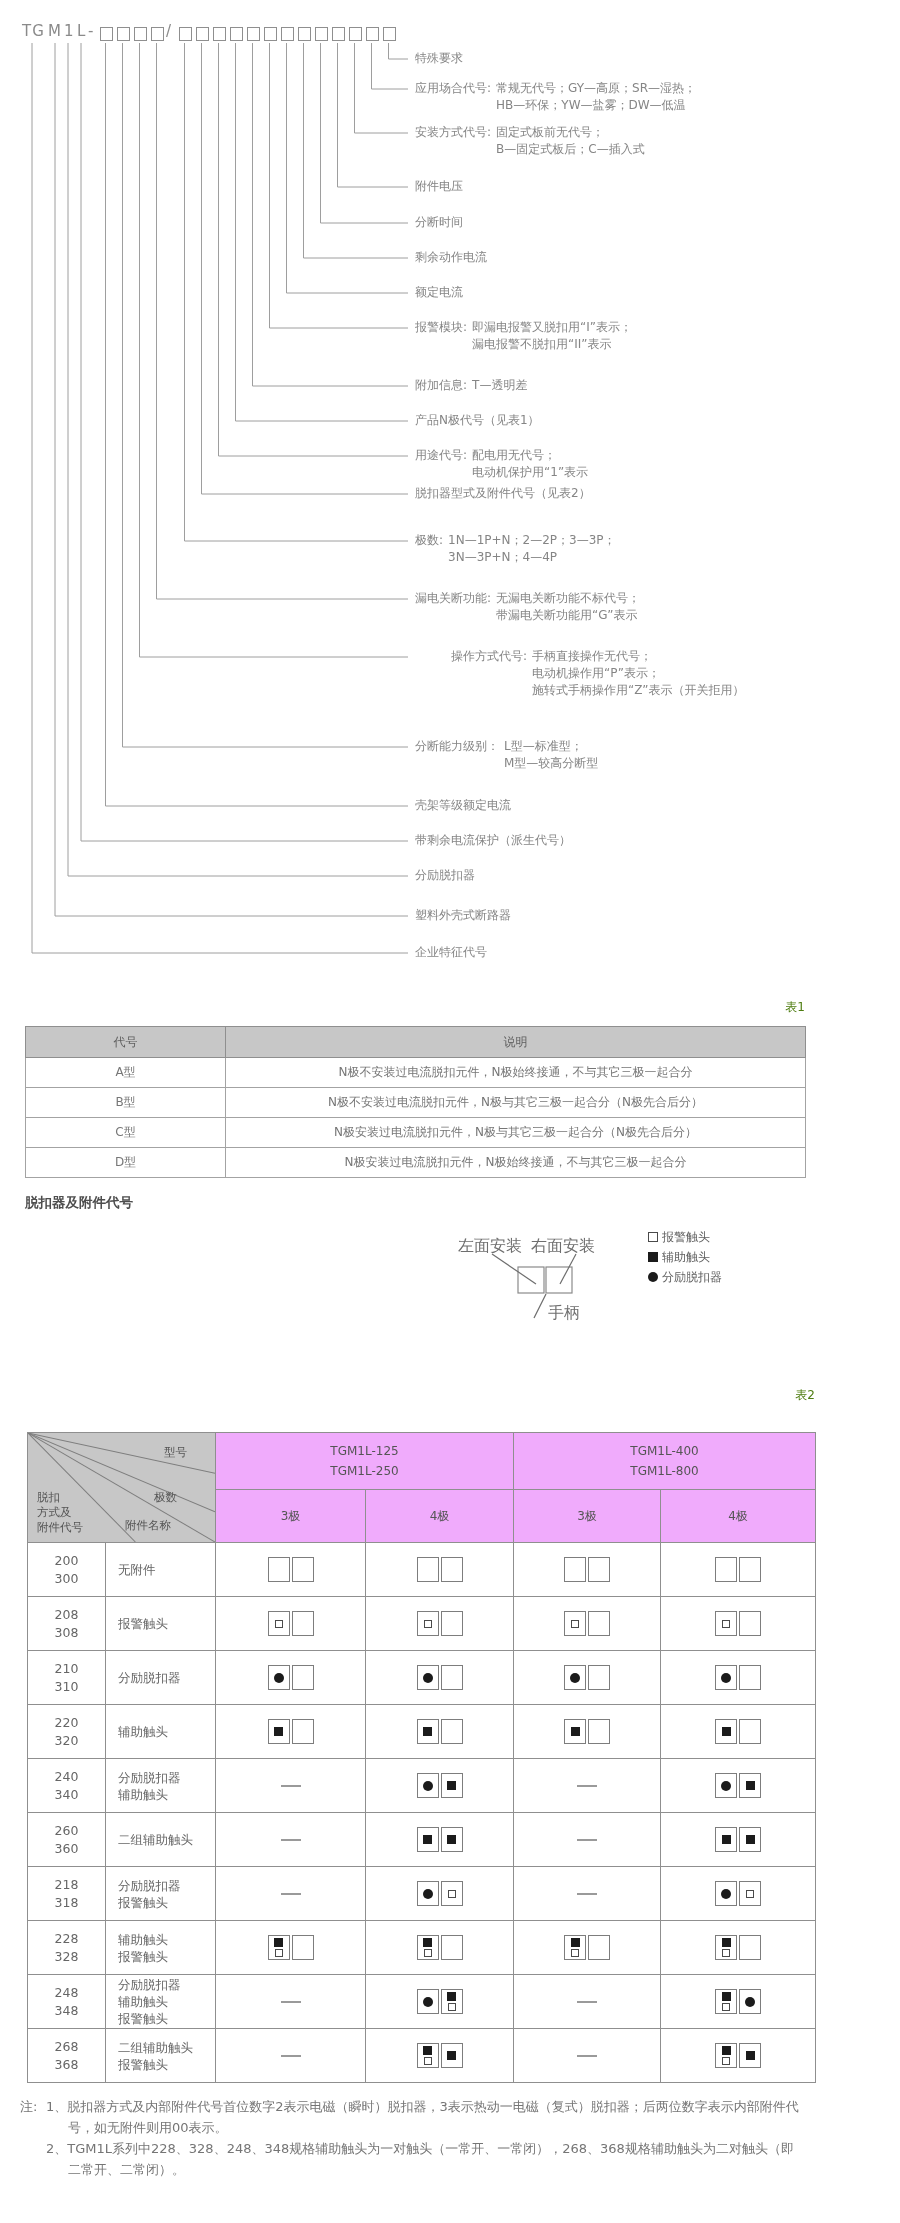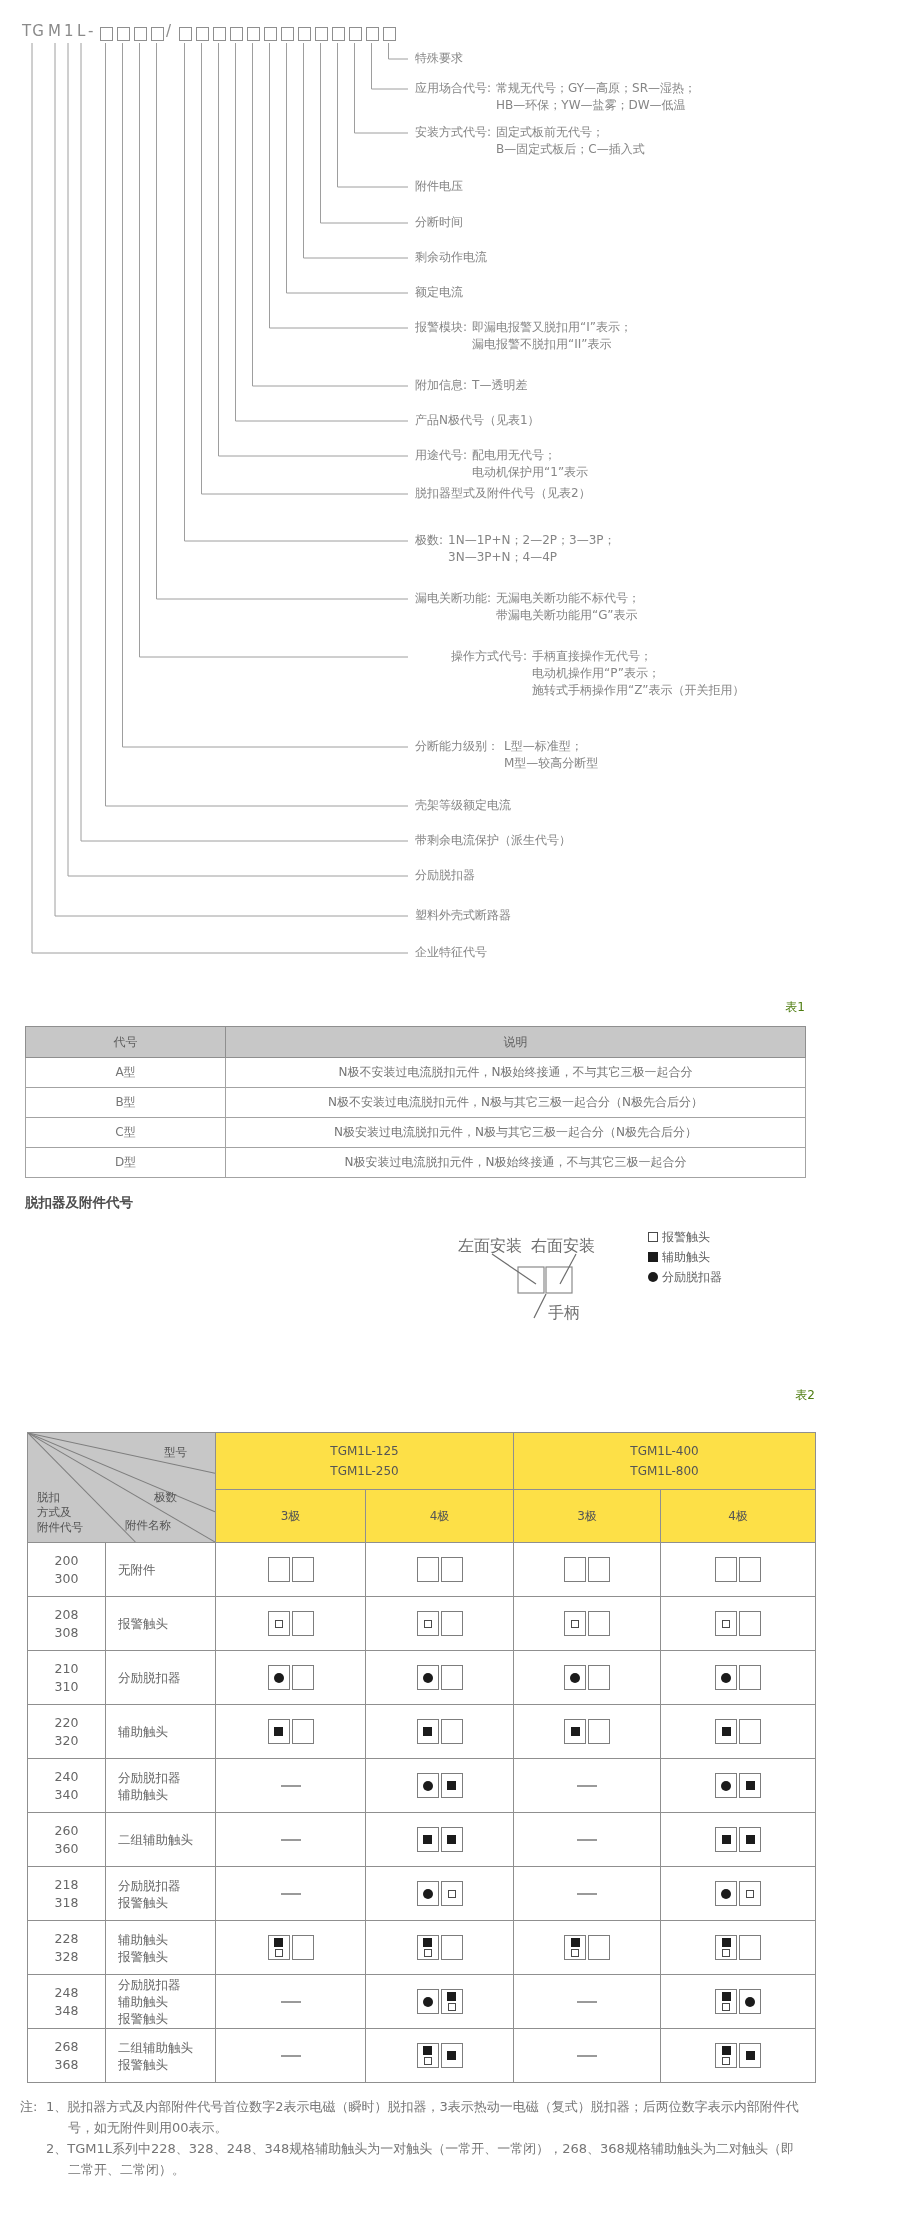--- a/index.html
+++ b/index.html
@@ -38,21 +38,21 @@
   .s-sqo{width:8px;height:8px;border:1.5px solid #4a4a4a;background:#fff;box-sizing:border-box;display:inline-block;}
   .s-sqf{width:9px;height:9px;background:#1b1b1b;display:inline-block;}
   .s-dot{width:10px;height:10px;border-radius:50%;background:#1b1b1b;display:inline-block;}
   .legend-sym .s-sqo{width:10px;height:10px;}
   .legend-sym .s-sqf{width:10px;height:10px;}
   
   #table2-tag{left:27px;top:1387px;width:788px;}
   #table2{position:absolute;left:27px;top:1432px;width:788px;border-collapse:collapse;
           table-layout:fixed;font-size:12px;color:#6e6e6e;padding-left:36px;}
   #table2 th,#table2 td{border:1px solid #8f8f8f;padding:0;}
-  #table2 thead th{background:#fde047;font-weight:normal;color:#555;}
+  #table2 thead th{background:#f0abfc;font-weight:normal;color:#555;}
   #table2 .model-head{white-space:pre-line;line-height:20px;height:56px;text-align:center;}
   #table2 .pole-head{height:52px;text-align:center;}
   #table2 td.corner{position:relative;background:#c7c7c7;}
   .corner-svg{position:absolute;left:0;top:0;width:100%;height:100%;}
   .corner-svg line{stroke:#7e7e7e;stroke-width:1;}
   .corner-lbl{position:absolute;font-size:11.5px;color:#555;white-space:pre-line;line-height:15px;}
   .c-model{left:136px;top:12px;}
   .c-pole{left:126px;top:57px;}
   .c-accname{left:97px;top:85px;}
   .c-mode{left:9px;top:57px;}

